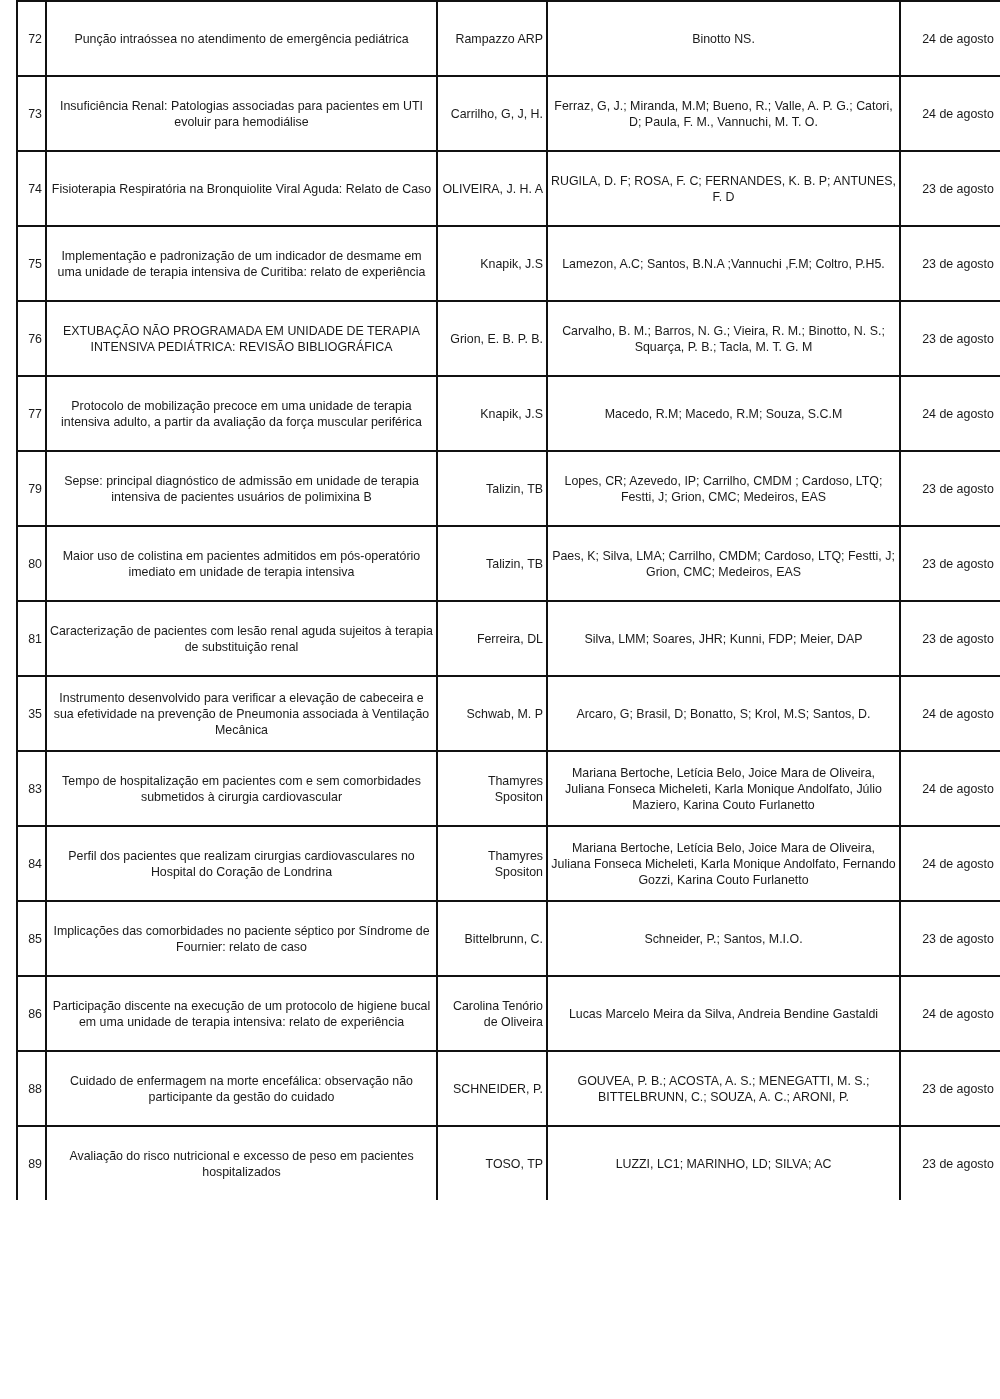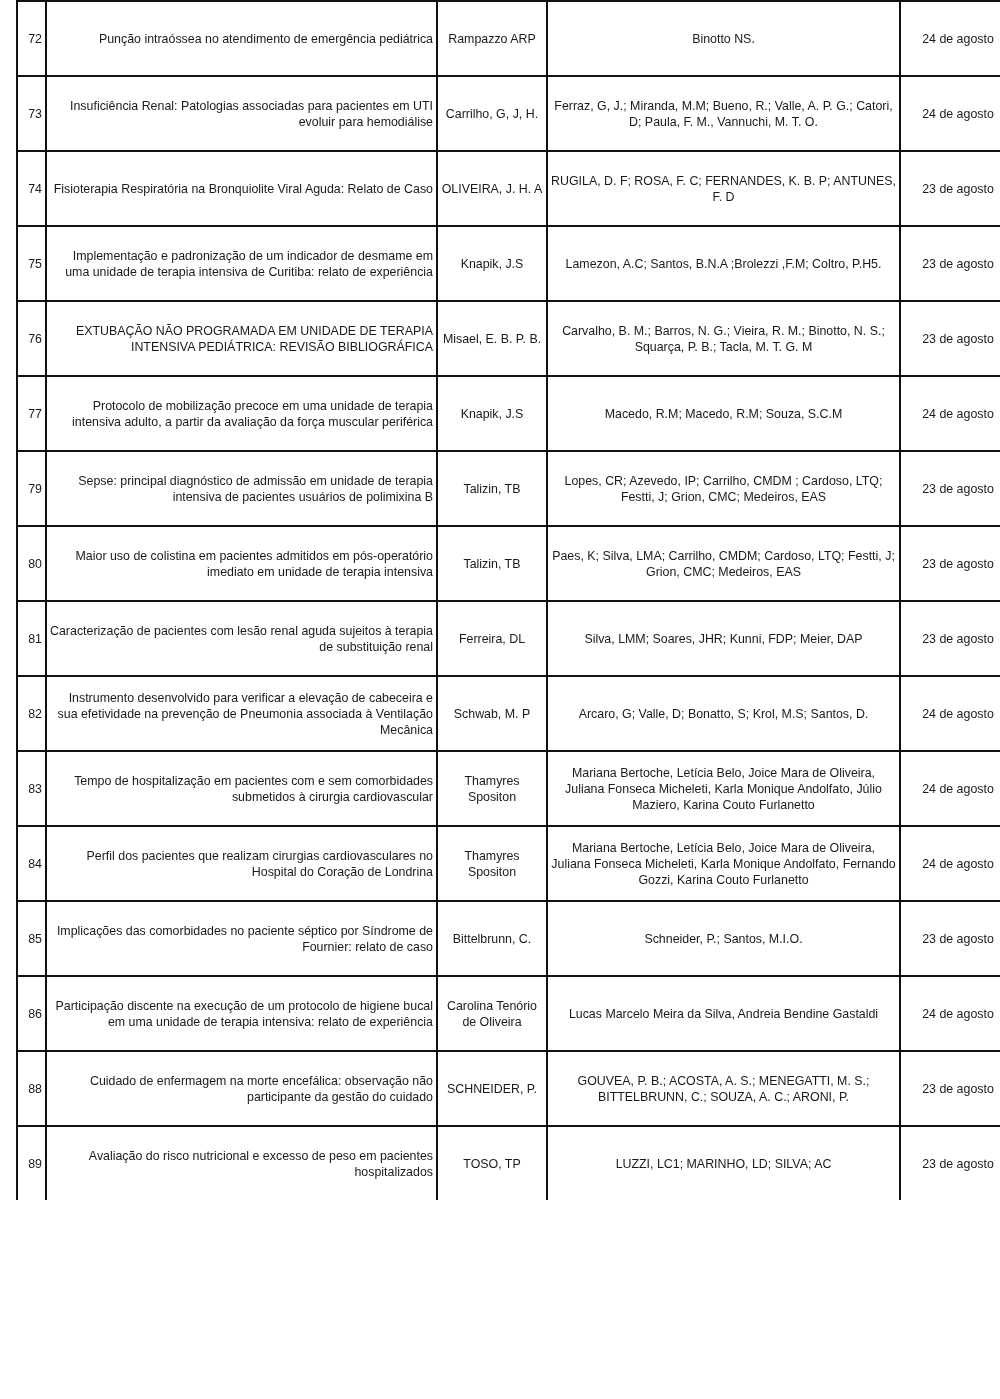--- a/index.html
+++ b/index.html
@@ -4,22 +4,22 @@
 <style>
   html, body { margin: 0; padding: 0; background: #ffffff; }
   body { width: 1000px; height: 1399px; overflow: hidden; position: relative;
          font-family: "Liberation Sans", sans-serif; color: #1a1a1a; }
   table.works { position: absolute; left: 16px; top: 0; border-collapse: collapse;
                 table-layout: fixed; width: 999px; }
   table.works td { border: 2px solid #111; padding: 0 3px; font-size: 12.4px;
                    line-height: 16px; height: 73px; vertical-align: middle; }
   table.works tr:first-child td { border-top: 2px solid #111; }
   td.num { width: 22px; text-align: right; padding-right: 3px; padding-left: 0; }
-  td.title { text-align: right; padding-left: 2px; }
-  td.author { text-align: center; width: 100px; }
+  td.title { text-align: center; padding-left: 2px; }
+  td.author { text-align: right; width: 100px; }
   td.coauthors { text-align: center; width: 346px; }
   td.date { text-align: center; width: 108px; }
   table.works tr:last-child td { border-bottom: none; }
 </style>
 </head>
 <body>
 
 <table class="works">
   <colgroup>
     <col style="width:29px">
@@ -47,27 +47,27 @@
     <td class="num">74</td>
     <td class="title">Fisioterapia Respiratória na Bronquiolite Viral Aguda: Relato de Caso</td>
     <td class="author">OLIVEIRA, J. H. A</td>
     <td class="coauthors">RUGILA, D. F; ROSA, F. C; FERNANDES, K. B. P; ANTUNES, F. D</td>
     <td class="date">23 de agosto</td>
   </tr>
       <tr>
     <td class="num">75</td>
     <td class="title">Implementação e padronização de um indicador de desmame em uma unidade de terapia intensiva de Curitiba: relato de experiência</td>
     <td class="author">Knapik, J.S</td>
-    <td class="coauthors">Lamezon, A.C; Santos, B.N.A ;Brolezzi ,F.M; Coltro, P.H5.</td>
+    <td class="coauthors">Lamezon, A.C; Santos, B.N.A ;Vannuchi ,F.M; Coltro, P.H5.</td>
     <td class="date">23 de agosto</td>
   </tr>
       <tr>
     <td class="num">76</td>
     <td class="title">EXTUBAÇÃO NÃO PROGRAMADA EM UNIDADE DE TERAPIA INTENSIVA PEDIÁTRICA: REVISÃO BIBLIOGRÁFICA</td>
-    <td class="author">Misael, E. B. P. B.</td>
+    <td class="author">Grion, E. B. P. B.</td>
     <td class="coauthors">Carvalho, B. M.; Barros, N. G.; Vieira, R. M.; Binotto, N. S.; Squarça, P. B.; Tacla, M. T. G. M</td>
     <td class="date">23 de agosto</td>
   </tr>
       <tr>
     <td class="num">77</td>
     <td class="title">Protocolo de mobilização precoce em uma unidade de terapia intensiva adulto, a partir da avaliação da força muscular periférica</td>
     <td class="author">Knapik, J.S</td>
     <td class="coauthors">Macedo, R.M; Macedo, R.M; Souza, S.C.M</td>
     <td class="date">24 de agosto</td>
   </tr>
@@ -86,24 +86,24 @@
     <td class="date">23 de agosto</td>
   </tr>
       <tr>
     <td class="num">81</td>
     <td class="title">Caracterização de pacientes com lesão renal aguda sujeitos à terapia de substituição renal</td>
     <td class="author">Ferreira, DL</td>
     <td class="coauthors">Silva, LMM; Soares, JHR; Kunni, FDP; Meier, DAP</td>
     <td class="date">23 de agosto</td>
   </tr>
       <tr>
-    <td class="num">82</td>
+    <td class="num">35</td>
     <td class="title">Instrumento desenvolvido para verificar a elevação de cabeceira e sua efetividade na prevenção de Pneumonia associada à Ventilação Mecânica</td>
     <td class="author">Schwab, M. P</td>
-    <td class="coauthors">Arcaro, G; Valle, D; Bonatto, S; Krol, M.S; Santos, D.</td>
+    <td class="coauthors">Arcaro, G; Brasil, D; Bonatto, S; Krol, M.S; Santos, D.</td>
     <td class="date">24 de agosto</td>
   </tr>
       <tr>
     <td class="num">83</td>
     <td class="title">Tempo de hospitalização em pacientes com e sem comorbidades submetidos à cirurgia cardiovascular</td>
     <td class="author">Thamyres Spositon</td>
     <td class="coauthors">Mariana Bertoche, Letícia Belo, Joice Mara de Oliveira, Juliana Fonseca Micheleti, Karla Monique Andolfato, Júlio Maziero, Karina Couto Furlanetto</td>
     <td class="date">24 de agosto</td>
   </tr>
       <tr>

